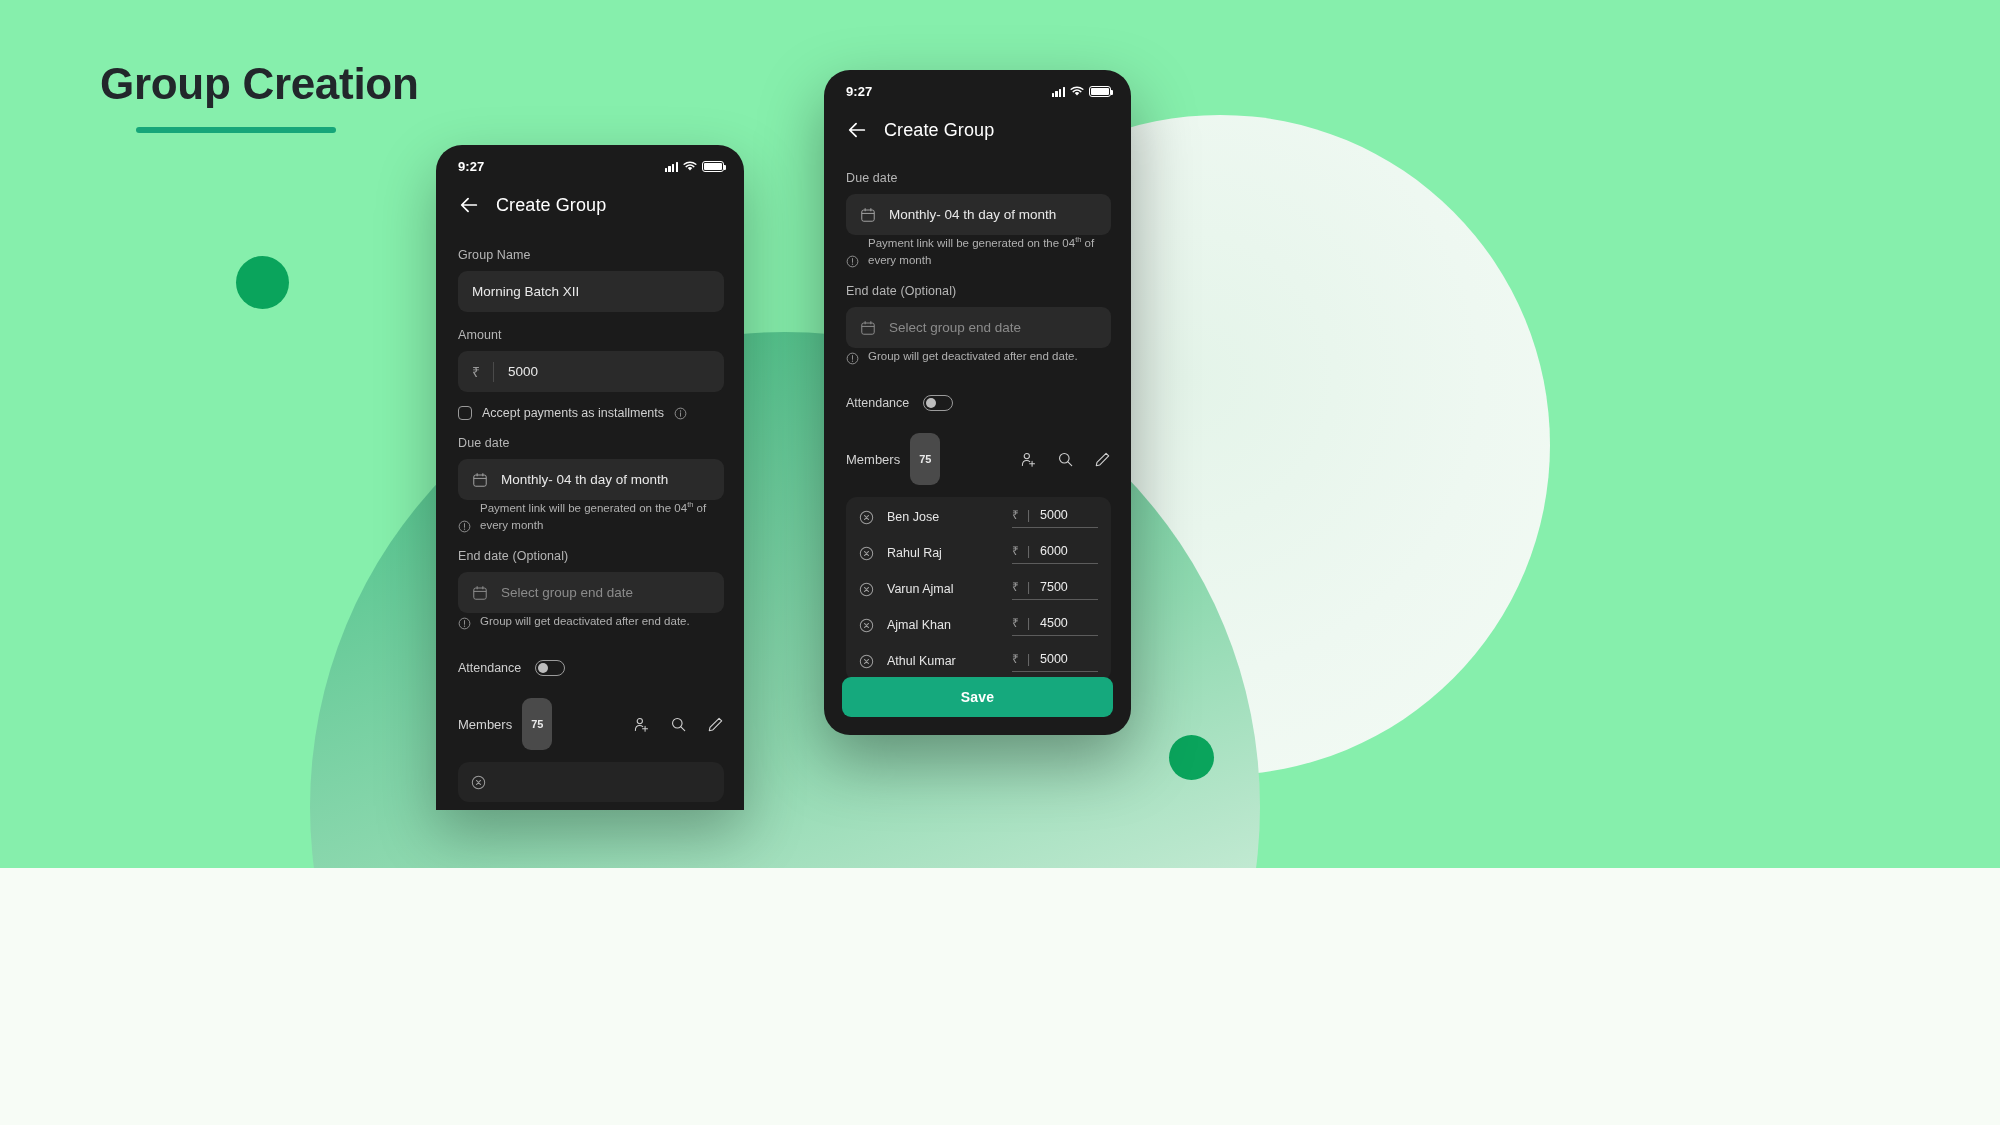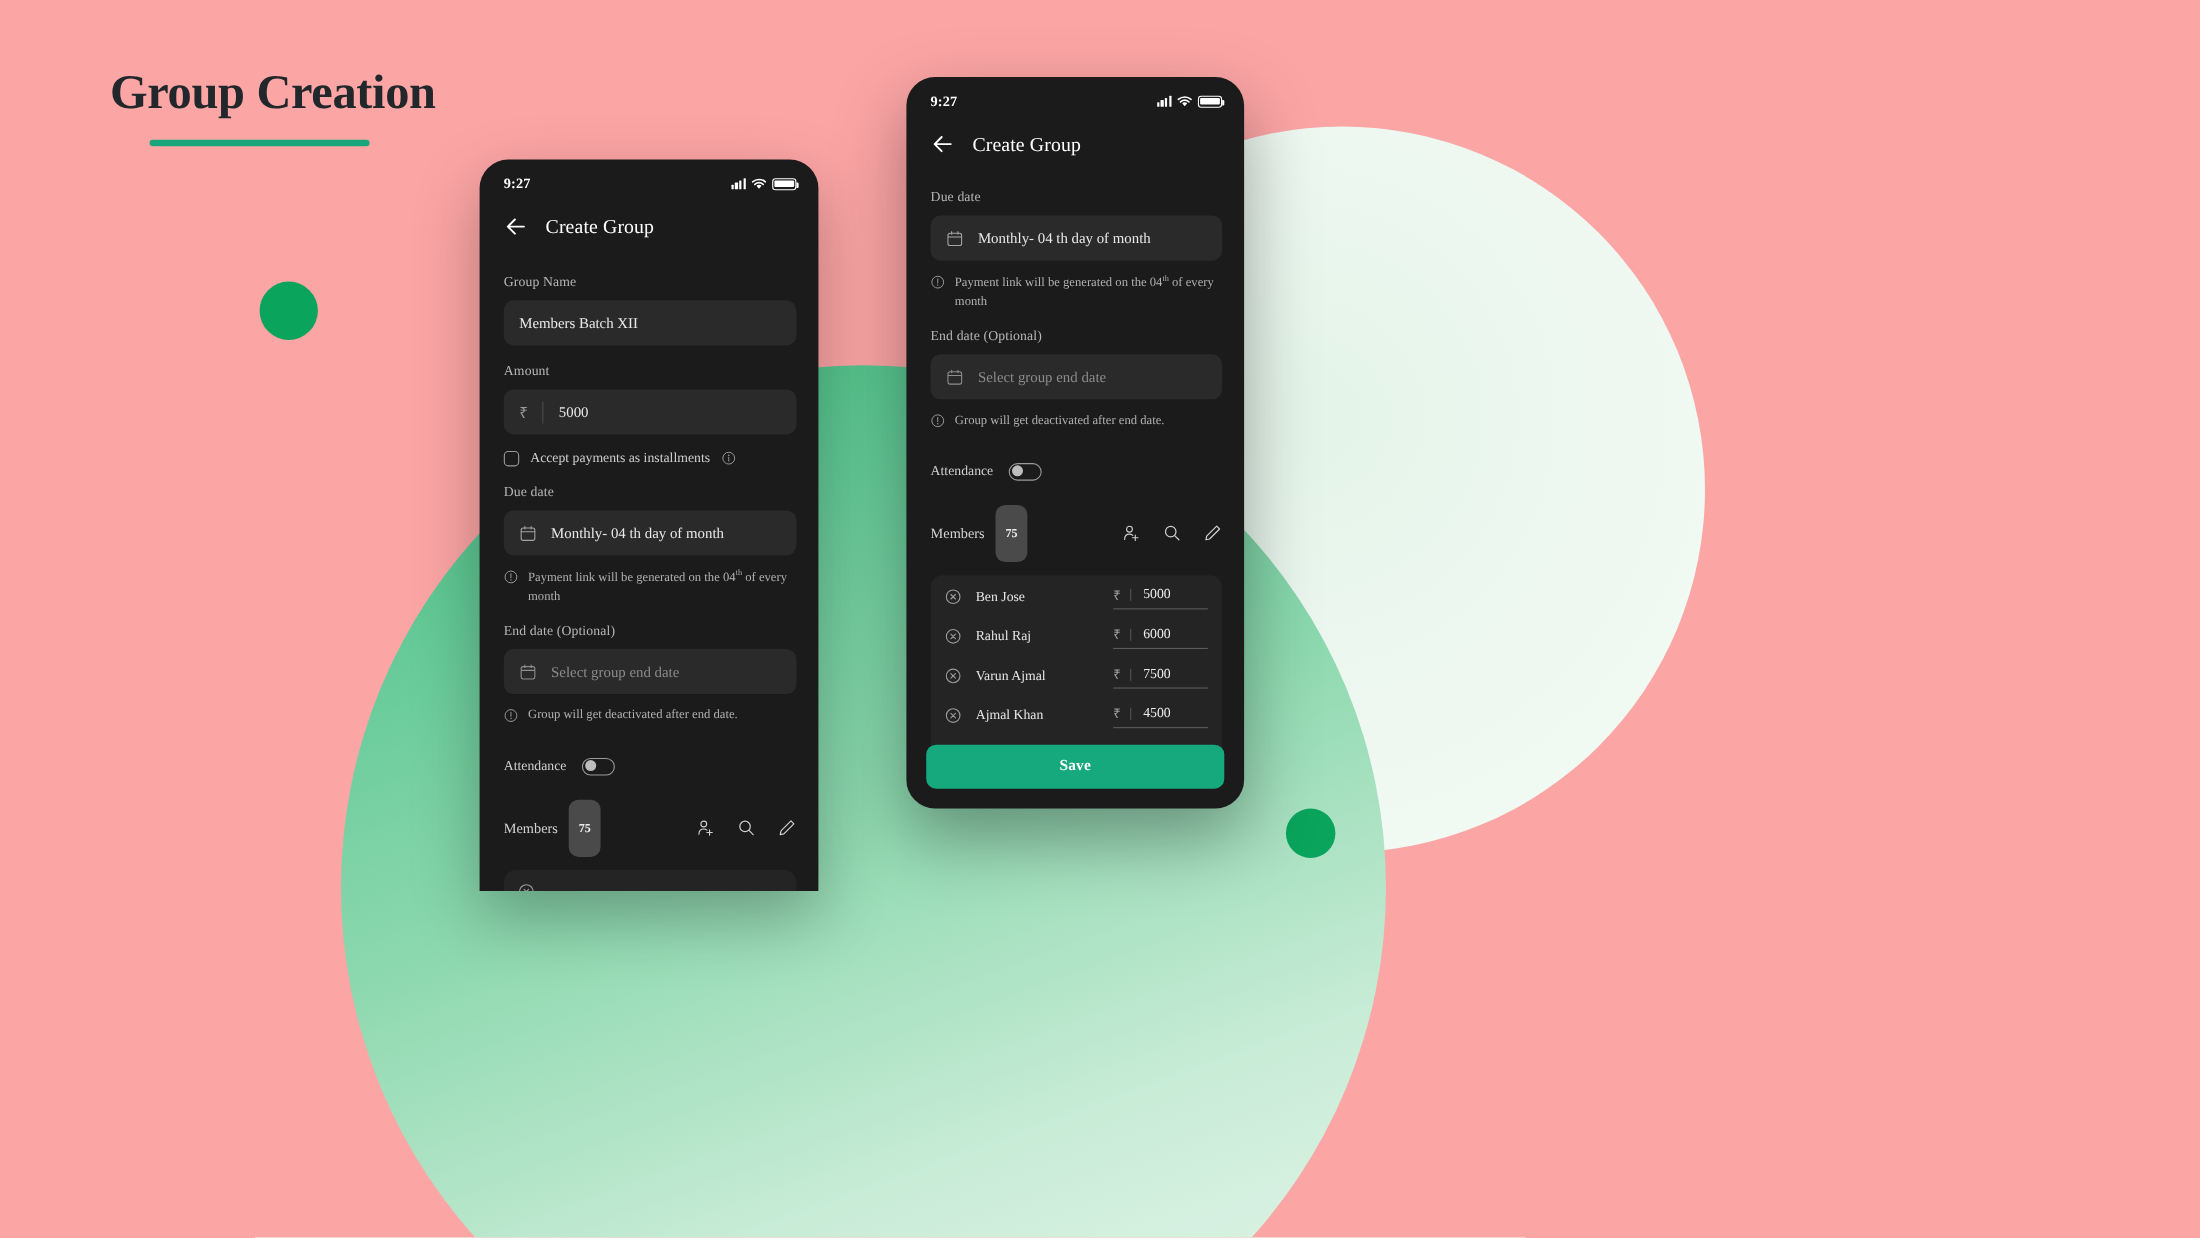--- a/index.html
+++ b/index.html
@@ -4,24 +4,23 @@
 <style>
   * { box-sizing: border-box; margin: 0; padding: 0; }
   html, body {
     width: 2000px; height: 1125px;
     overflow: hidden;
     font-family: "Liberation Sans", sans-serif;
     background: #f7fcf6;
   }
   #stage {
     position: relative;
-    width: 2000px; height: 1125px;
-    background: #fca5a5;
+    width: 2000px; height: 868px;
+    background: #86efac;
     overflow: hidden;
-    font-family: Liberation Serif, serif;
   }
 
   
   .blob { position: absolute; border-radius: 50%; }
   .blob-big-green {
     left: 310px; top: 332px;
     width: 950px; height: 950px;
     background: linear-gradient(160deg, #3fbd7e 0%, #5fc894 18%, #8fd9b0 45%, #c9ecd7 72%, #eaf7ee 100%);
   }
   .blob-soft-right {
@@ -149,22 +148,21 @@
   .checkbox {
     width: 14px; height: 14px; flex: none;
     border: 1.4px solid #9a9a9a;
     border-radius: 4px;
     background: transparent;
   }
   .check-label { color: #cfcfcf; font-size: 12.5px; }
   .info-dot { width: 13px; height: 13px; flex: none; }
 
   .helper-row {
-    display: flex; align-items: flex-start; gap: 9px;
-    margin-top: 11px;
+    display: flex; align-items: flex-end; gap: 9px;
   }
   .helper-icon { width: 13px; height: 13px; flex: none; margin-top: 2px; }
   .helper-text { color: #b0b0b0; font-size: 11.5px; line-height: 1.45; }
   .helper-text sup { font-size: 7.5px; vertical-align: super; }
 
   .toggle-row { display: flex; align-items: center; gap: 14px; margin-top: 30px; }
   .toggle-label { color: #cfcfcf; font-size: 12.5px; }
   .toggle {
     width: 30px; height: 16px;
     border: 1.4px solid #9b9b9b;
@@ -272,21 +270,21 @@
       <svg class="back-arrow" viewBox="0 0 24 24">
         <path d="M20 12 H5 M11 5 L4 12 L11 19" stroke="#fff" stroke-width="1.9" fill="none" stroke-linecap="round" stroke-linejoin="round"></path>
       </svg>
       <div class="app-title">Create Group</div>
     </div>
 
     <div class="screen-body">
 
       <div class="field-label">Group Name</div>
       <div class="input-box">
-        <span class="input-value">Members Batch XII</span>
+        <span class="input-value">Morning Batch XII</span>
       </div>
 
       <div class="field-label">Amount</div>
       <div class="input-box">
         <span class="rupee-cell">₹</span>
         <span class="input-value">5000</span>
       </div>
 
       <div class="check-row">
         <span class="checkbox"></span>

